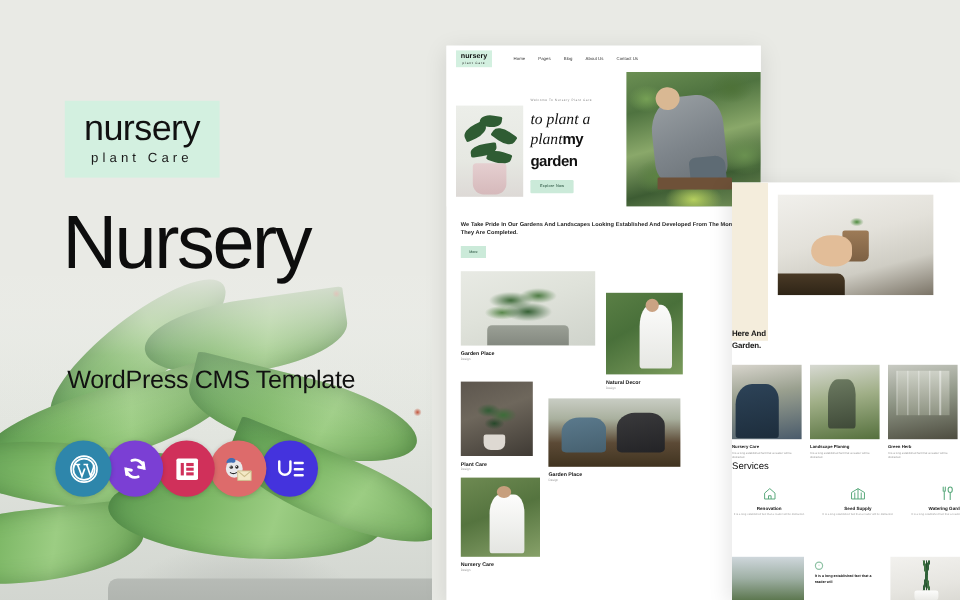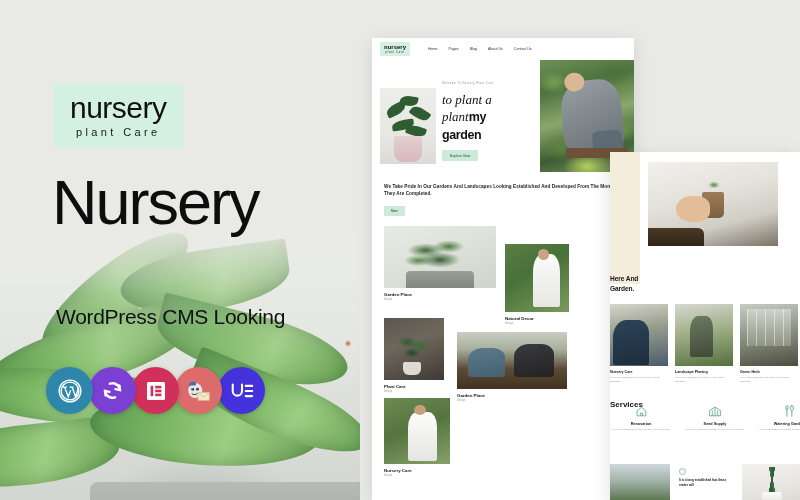--- a/index.html
+++ b/index.html
@@ -103,21 +103,21 @@
   }
   .m-logo {
     background: #d3f0e0; padding: 2px 4px; margin-right: 18px; text-align: center;
   }
   .m-logo-main { font-size: 6px; font-weight: 700; color: #111; line-height: 1; }
   .m-logo-sub { font-size: 2.6px; letter-spacing: .7px; color: #222; margin-top: .5px; }
   .m-menu { display: flex; gap: 11px; }
   .m-menu span { font-size: 3.6px; color: #333; white-space: nowrap; }
 
   .m-hero { display: flex; height: 112px; }
-  .m-hero-left { width: 168px; position: relative; background: #fff; }
+  .m-hero-left { width: 150px; position: relative; background: #fff; }
   .m-hero-plant {
     position: absolute; left: 8px; top: 28px; width: 56px; height: 76px;
     background: linear-gradient(180deg,#eceee9 0%, #e6e8e2 60%, #ddd9d6 100%);
     overflow: hidden;
   }
   .m-hero-plant .pot2 {
     position: absolute; left: 14px; bottom: 2px; width: 28px; height: 26px;
     background: linear-gradient(180deg,#e5cfd0,#d6b9bb); border-radius: 3px 3px 9px 9px;
   }
   .m-hero-plant .lf {
@@ -291,21 +291,21 @@
   }
   .img-greenhouse { background: linear-gradient(170deg,#c9cbc3 0%, #8f9686 45%, #4d4c3f 100%); position: relative; }
   .img-greenhouse::after {
     content: ""; position: absolute; left: 12%; top: 8%; width: 76%; height: 60%;
     background:
       repeating-linear-gradient(90deg, rgba(255,255,255,.45) 0 1px, transparent 1px 9px),
       linear-gradient(180deg,#cfd2c8,#8e9382);
   }
 
   .s-services-title {
-    position: absolute; left: 0; top: 248px; font-size: 8px; font-weight: 700; color: #141414;
+    position: absolute; left: 0; top: 232px; font-size: 8px; font-weight: 400; color: #141414;
   }
   .s-services { position: absolute; left: 0; top: 252px; width: 210px; display: flex; gap: 12px; }
   .s-service { width: 62px; text-align: center; }
   .s-service .sicon { height: 14px; display: flex; align-items: center; justify-content: center; }
   .s-service .stitle { font-size: 3.8px; font-weight: 700; color: #141414; margin-top: 4px; }
   .s-service .sdesc { font-size: 2.3px; color: #a2a2a2; line-height: 1.7; margin-top: 2px; }
 
   .s-bottom { position: absolute; left: 0; top: 312px; width: 200px; display: flex; gap: 6px; }
   .s-bottom .tile { width: 60px; height: 40px; overflow: hidden; position: relative; }
   .img-landscape { background: linear-gradient(180deg,#cfd7dc 0%, #9fb0a5 45%, #4e6b3d 100%); }
@@ -349,21 +349,21 @@
 
   <div id="logo-badge">
     <div class="logo-main">nursery</div>
     <div class="logo-sub">plant Care</div>
   </div>
 
   <h1 id="promo-title">
     <span>Nursery</span><br>
   </h1>
 
-  <div id="promo-subtitle">WordPress CMS Looking</div>
+  <div id="promo-subtitle">WordPress CMS Template</div>
 
   <div id="plugin-row">
     <div class="plugin-badge" style="background:#2e86ab;z-index:5">
       <svg width="26" height="26" viewBox="0 0 24 24" fill="none" stroke="#fff" stroke-width="1.3">
         <circle cx="12" cy="12" r="10"></circle>
         <circle cx="12" cy="12" r="8.2"></circle>
         <path d="M5 8.4h4.1M7 8.4l3.4 9 2.2-6m-1-3h3.6m-1.2 0l3.1 9 2.1-6.4c.4-1.3.2-2.6-.4-2.6" fill="none"></path>
       </svg>
     </div>
     <div class="plugin-badge" style="background:#7b3fd4;z-index:4">

